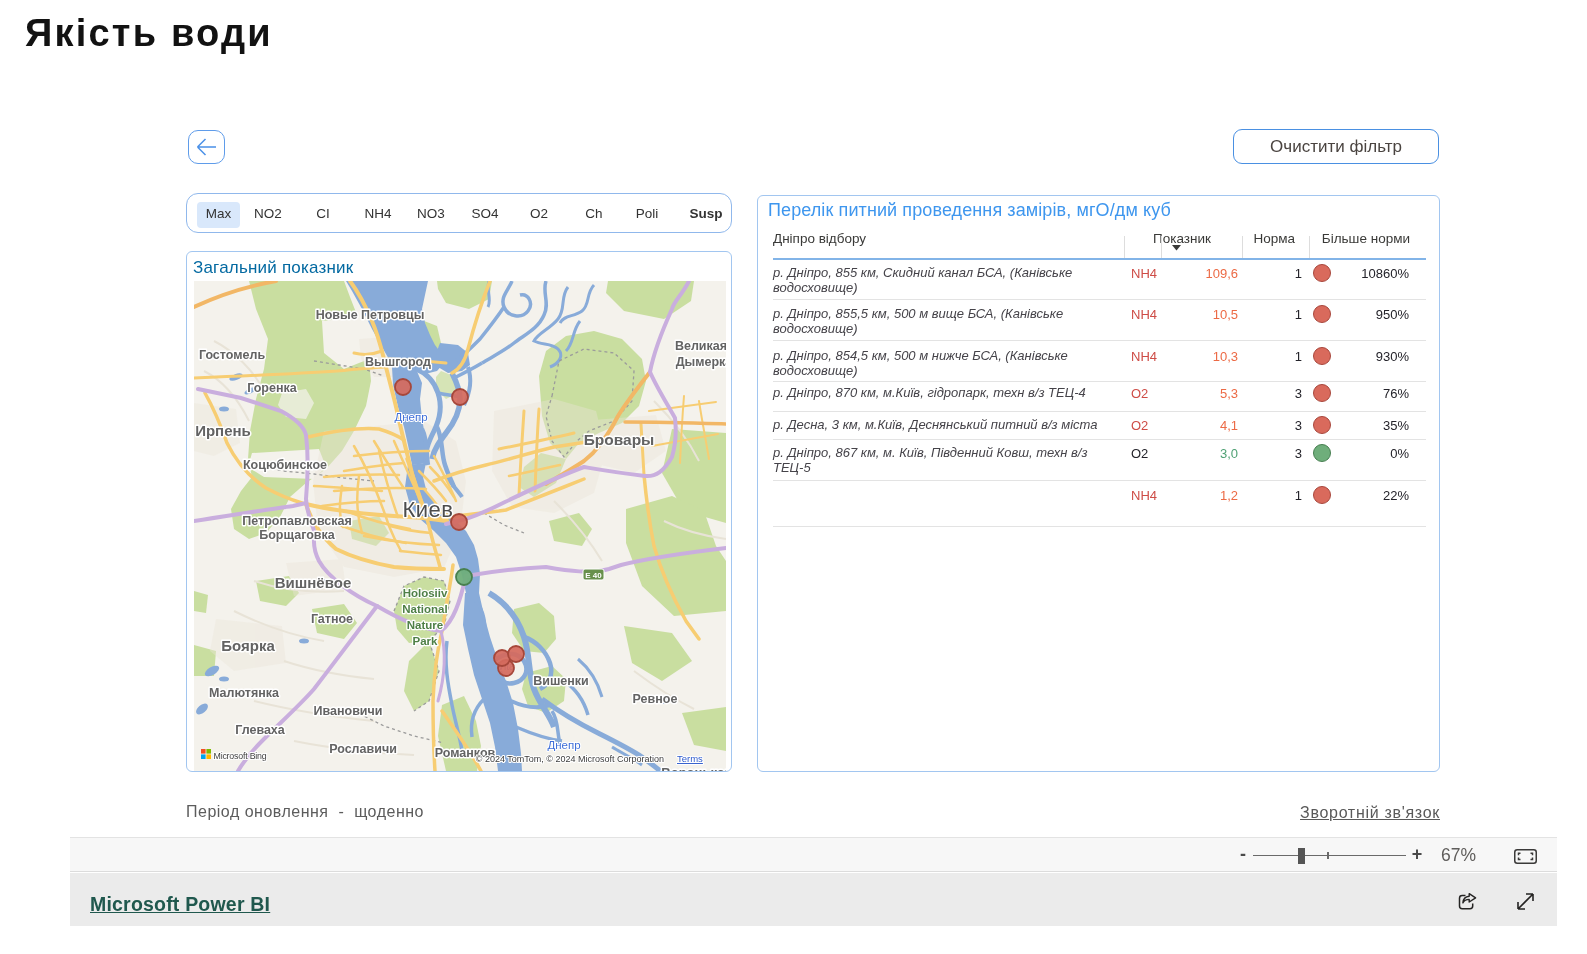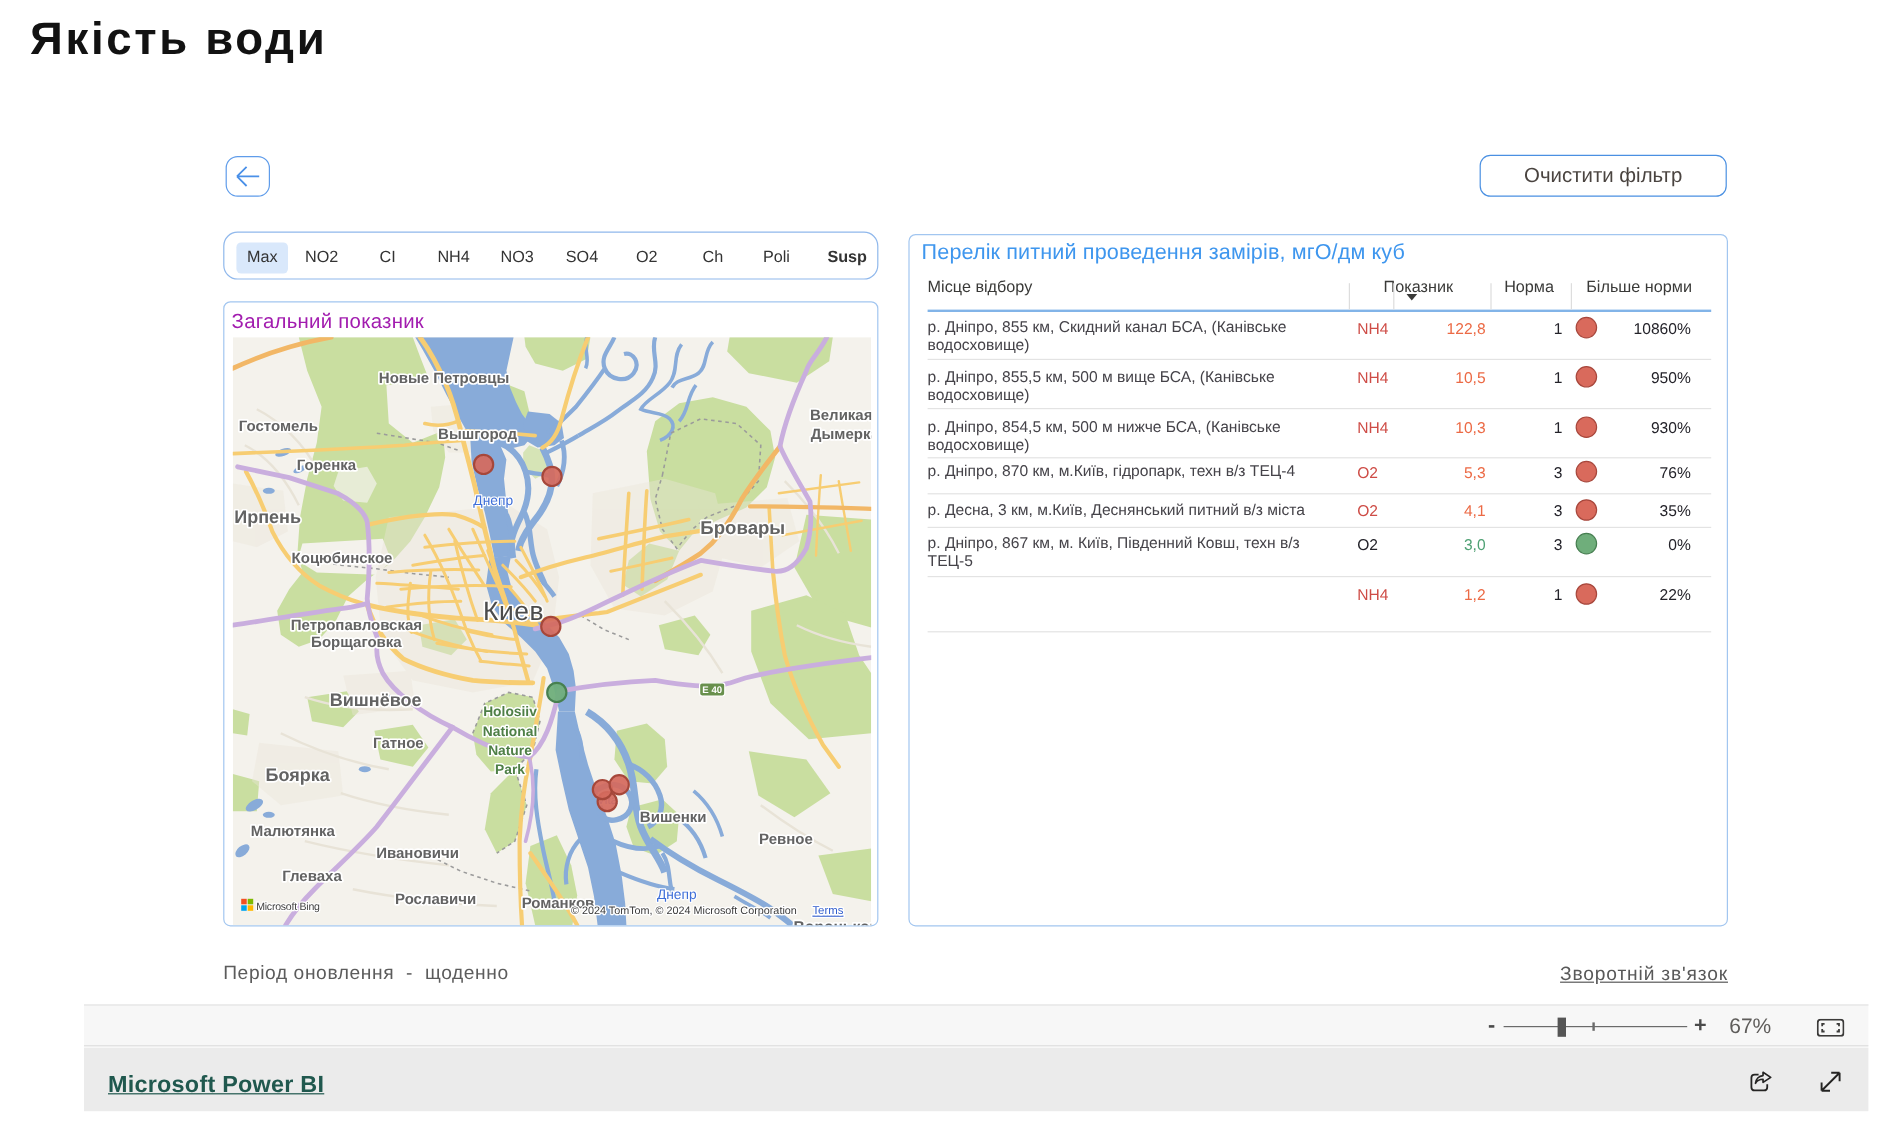--- a/index.html
+++ b/index.html
@@ -4,27 +4,27 @@
 <style>
   * { margin:0; padding:0; box-sizing:border-box; }
   html,body { width:1587px; height:954px; background:#fff; font-family:"Liberation Sans", sans-serif; overflow:hidden; position:relative; }
   h1.title { position:absolute; left:25px; top:12px; font-size:38px; font-weight:bold; color:#121212; letter-spacing:2.2px; }
   .backbtn { position:absolute; left:188px; top:130px; width:37px; height:34px; border:1px solid #5f9cea; border-radius:10px; background:#fff; }
   .clearbtn { position:absolute; left:1233px; top:129px; width:206px; height:35px; border:1px solid #4a90e2; border-radius:9px; background:#fff; color:#4a4440; font-size:17px; text-align:center; line-height:33px; }
   .tabbar { position:absolute; left:186px; top:193px; width:546px; height:40px; border:1px solid #90b8ec; border-radius:12px; background:#fff; }
   .tab { position:absolute; top:0; height:40px; line-height:40px; text-align:center; font-size:13.5px; color:#333; transform:translateX(-50%); }
   .maxpill { position:absolute; left:10px; top:8px; width:43px; height:26px; background:#d9e8fb; border-radius:4px; }
   .mappanel { position:absolute; left:186px; top:251px; width:546px; height:521px; border:1px solid #a2c6f0; border-radius:6px; background:#fff; }
-  .maptitle { position:absolute; left:6px; top:6px; font-size:17px; color:#a21caf; letter-spacing:0.2px;text-align:center; }
+  .maptitle { position:absolute; left:6px; top:6px; font-size:17px; color:#0369a1; letter-spacing:0.2px;text-align:center; }
   .tablepanel { position:absolute; left:757px; top:195px; width:683px; height:577px; border:1px solid #a2c6f0; border-radius:6px; background:#fff; overflow:hidden; }
   .tbltitle { position:absolute; left:10px; top:4px; font-size:18px; color:#3e96ee; letter-spacing:0.1px; }
   .th { position:absolute; font-size:13.5px; color:#3a3a38; }
   .hdrline { position:absolute; left:15px; top:62px; width:653px; height:2px; background:#82b4e8; }
   .row-sep { position:absolute; left:15px; width:653px; height:1px; background:#e3e3e3; }
-  .cell { position:absolute; font-size:13px; color:#454349; line-height:14.5px; }
+  .cell { position:absolute; font-size:13px; color:#454349; line-height:14.5px;font-style:italic; }
   .param { position:absolute; font-size:13px; }
   .val { position:absolute; font-size:13px; text-align:right; }
   .norm { position:absolute; font-size:13px; color:#24232a; text-align:right; }
   .pct { position:absolute; font-size:13px; color:#24232a; text-align:right; }
   .dot { position:absolute; width:18px; height:18px; border-radius:50%; }
   .dot.red { background:#d96a5c; border:1.5px solid #a8473c; }
   .dot.green { background:#6fae7b; border:1.5px solid #477f51; }
   .red-t { color:#ce4c46; }
   .orange-t { color:#ec6a45; }
   .green-t { color:#4fa174; }
@@ -301,36 +301,36 @@
         <rect x="12.4" y="468" width="4.6" height="4.6" fill="#7fba00"></rect>
         <rect x="7" y="473.4" width="4.6" height="4.6" fill="#00a4ef"></rect>
         <rect x="12.4" y="473.4" width="4.6" height="4.6" fill="#ffb900"></rect>
         <text x="19.5" y="477.5" font-size="8.8" fill="#3f3f3f" stroke="#ffffff" stroke-width="2" paint-order="stroke" letter-spacing="-0.2">Microsoft Bing</text>
       </g>
     </svg>
   </div>
 
   <div class="tablepanel">
     <div class="tbltitle">Перелік питний проведення замірів, мгО/дм куб</div>
-    <div class="th" style="left:15px; top:35px;">Місце відбору</div>
+    <div class="th" style="left:15px; top:35px;">Дніпро відбору</div>
     <div class="th" style="left:395px; top:35px; width:80px; text-align:left;">Показник</div>
     <svg style="position:absolute; left:414px; top:49px;" width="10" height="6">
       <path d="M0 0 h9 l-4.5 5.5 z" fill="#3a3a38"></path>
     </svg>
     <div class="th" style="left:467px; top:35px; width:70px; text-align:right;">Норма</div>
     <div class="th" style="left:552px; top:35px; width:100px; text-align:right;">Більше норми</div>
     <div class="hdrline"></div>
     <div class="th" style="left:366px;top:40px;width:1px;height:22px;background:#ddd;"></div>
     <div class="th" style="left:403px;top:40px;width:1px;height:22px;background:#ddd;"></div>
     <div class="th" style="left:484px;top:40px;width:1px;height:22px;background:#ddd;"></div>
     <div class="th" style="left:551px;top:40px;width:1px;height:22px;background:#ddd;"></div>
 
     <div class="cell" style="left:15px; top:70px; width:360px;">р. Дніпро, 855 км, Скидний канал БСА, (Канівське<br>водосховище)</div>
     <div class="param red-t" style="left:373px; top:70px;">NH4</div>
-    <div class="val orange-t" style="left:400px; top:70px; width:80px;">122,8</div>
+    <div class="val orange-t" style="left:400px; top:70px; width:80px;">109,6</div>
     <div class="norm" style="left:494px; top:70px; width:50px;">1</div>
     <div class="dot red" style="left:555px; top:68.25px;"></div>
     <div class="pct" style="left:571px; top:70px; width:80px;">10860%</div>
     <div class="row-sep" style="top:103px;"></div>
 
     <div class="cell" style="left:15px; top:111px; width:360px;">р. Дніпро, 855,5 км, 500 м вище БСА, (Канівське<br>водосховище)</div>
     <div class="param red-t" style="left:373px; top:111px;">NH4</div>
     <div class="val orange-t" style="left:400px; top:111px; width:80px;">10,5</div>
     <div class="norm" style="left:494px; top:111px; width:50px;">1</div>
     <div class="dot red" style="left:555px; top:109.25px;"></div>

